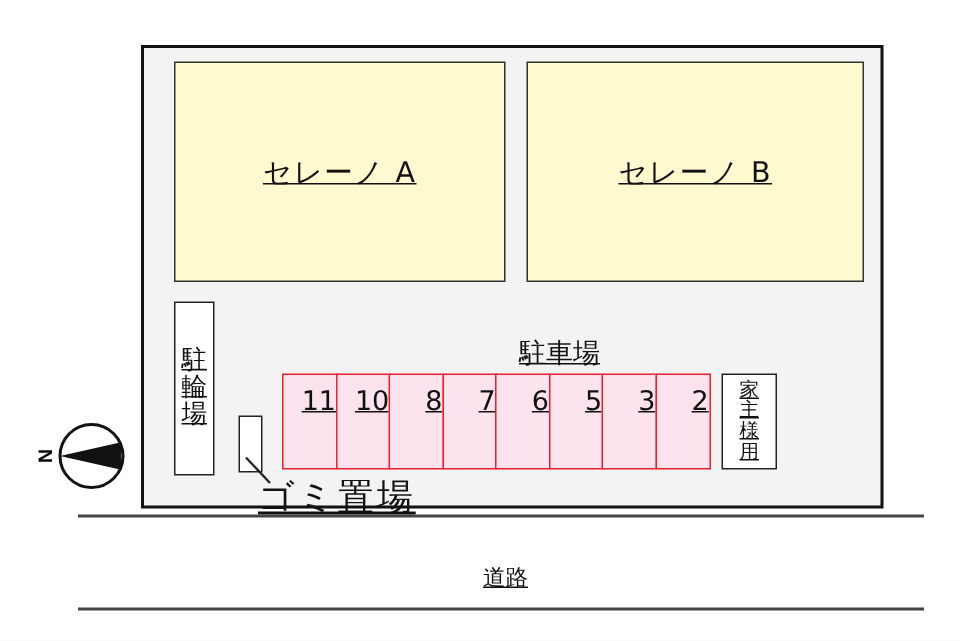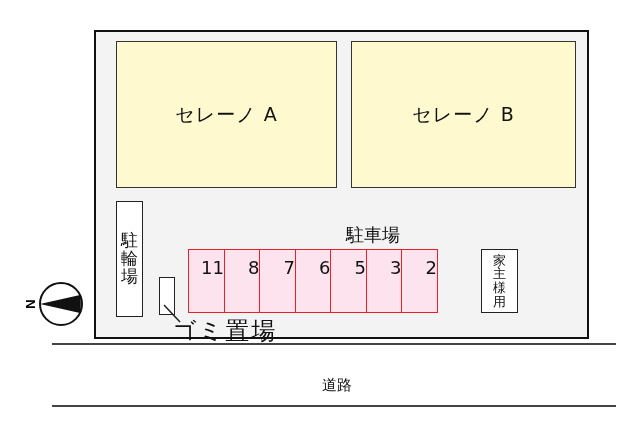--- a/index.html
+++ b/index.html
@@ -1,18 +1,18 @@
 <!DOCTYPE html>
 <html><head>
   <meta charset="utf-8">
   <style>
     html, body { margin: 0; padding: 0; background: #ffffff; }
     body { width: 640px; height: 427px; position: relative; overflow: hidden;
            font-family: "DejaVu Sans", "Liberation Sans", sans-serif; color: #111; }
-    .abs { position: absolute; box-sizing: border-box; }
+    .abs { position: absolute; box-sizing: border-box; text-decoration: underline; }
     .lot { left: 94px; top: 30px; width: 495px; height: 309px; background: #f3f3f3;
            border: 2px solid #111; }
     .bldg { background: #fef9cf; border: 1.5px solid #333; display: flex;
             align-items: center; justify-content: center; font-size: 19px; letter-spacing: 1px; }
     .bldg-a { left: 116px; top: 41px; width: 221px; height: 147px; }
     .bldg-b { left: 351px; top: 41px; width: 225px; height: 147px; text-align: right; }
     .vbox { background: #fff; border: 1.5px solid #222; display: flex; flex-direction: column;
             align-items: center; justify-content: center; }
     .vbox span { display: block; line-height: 1.05; }
     .bike { left: 116px; top: 201px; width: 27px; height: 116px; font-size: 17px; }
@@ -48,20 +48,23 @@
   <span>場</span>
 </div>
 
 <div class="abs parking-label">駐車場</div>
 
 <div class="abs parking-row">
   <div class="space">
       <span>11</span>
     </div>
   <div class="space">
+      <span>10</span>
+    </div>
+  <div class="space">
       <span>8</span>
     </div>
   <div class="space">
       <span>7</span>
     </div>
   <div class="space">
       <span>6</span>
     </div>
   <div class="space">
       <span>5</span>

